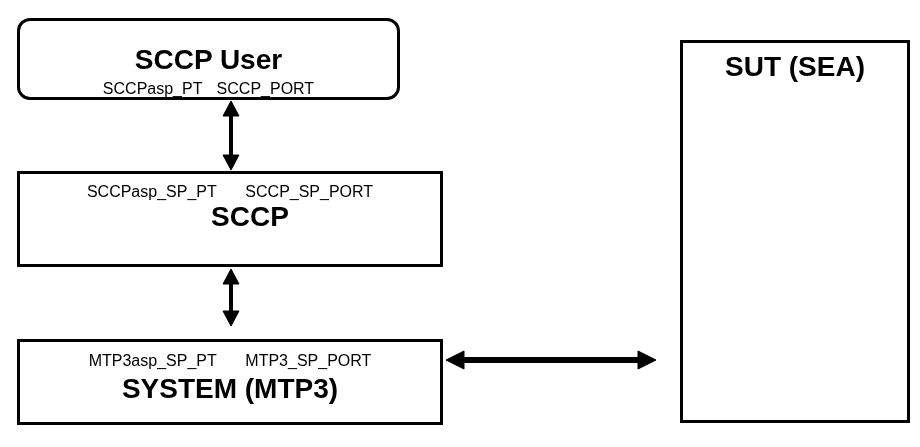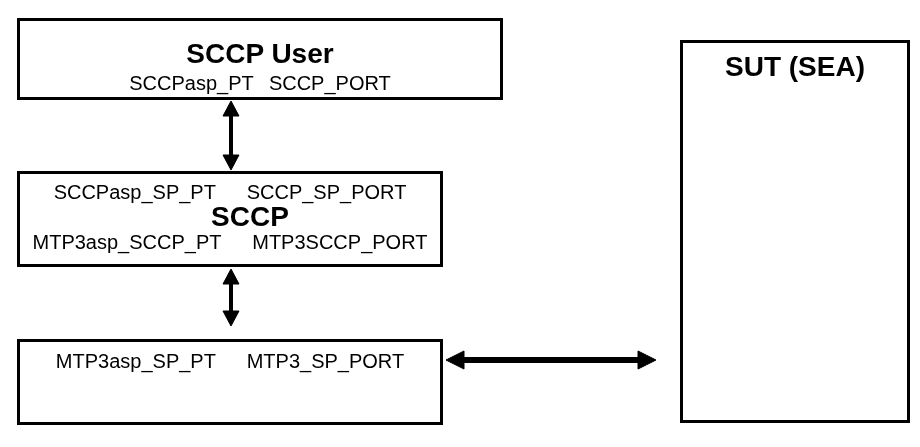--- a/index.html
+++ b/index.html
@@ -23,28 +23,28 @@
     background: #ffffff;
     text-align: center;
   }
   .node-title {
     font-size: 28px;
     font-weight: bold;
     line-height: 30px;
     white-space: pre;
   }
   .port-label {
-    font-size: 20px;
+    font-size: 16px;
     font-weight: normal;
     line-height: 26px;
     white-space: pre;
     word-spacing: 10px;
   }
   
-  #box-sccp-user { left: 17px; top: 18px; width: 486px; height: 82px; padding-top: 16px; }
+  #box-sccp-user { left: 17px; top: 18px; width: 383px; height: 82px; padding-top: 22px; border-radius: 13px; }
   #box-sccp-user .node-title { line-height: 34px; }
   #box-sccp-user .port-label { line-height: 24px; }
   
   #box-sccp { left: 17px; top: 171px; width: 426px; height: 96px; padding-top: 5px; }
   #box-sccp .node-title { line-height: 24px; margin-left: 40px; }
   
   #box-system-mtp3 { left: 17px; top: 327px; width: 426px; height: 86px; padding-top: 6px; margin-top: 12px; }
   
   #box-sut { left: 680px; top: 40px; width: 230px; height: 383px; padding-top: 8px; }
   #box-sut .node-title { line-height: 32px; }
@@ -65,25 +65,25 @@
 <div class="canvas">
 
   <div class="node" id="box-sccp-user">
     <div class="node-title">SCCP User</div>
     <div class="port-label">SCCPasp_PT SCCP_PORT</div>
   </div>
 
   <div class="node" id="box-sccp">
     <div class="port-label">SCCPasp_SP_PT  SCCP_SP_PORT</div>
     <div class="node-title">SCCP</div>
-    <div class="port-label">MTP3asp_SCCP_PT  MTP3SCCP_PORT</div>
   </div>
 
   <div class="node" id="box-system-mtp3">
     <div class="port-label">MTP3asp_SP_PT  MTP3_SP_PORT</div>
+    <div class="node-title">SYSTEM (MTP3)</div>
   </div>
 
   <div class="node" id="box-sut">
     <div class="node-title">SUT (SEA)</div>
   </div>
 
   <svg class="arrow-layer" viewBox="0 0 920 447" xmlns="http://www.w3.org/2000/svg">
 
     <g>
       <line x1="231" y1="112" x2="231" y2="160" stroke-width="4"></line>

